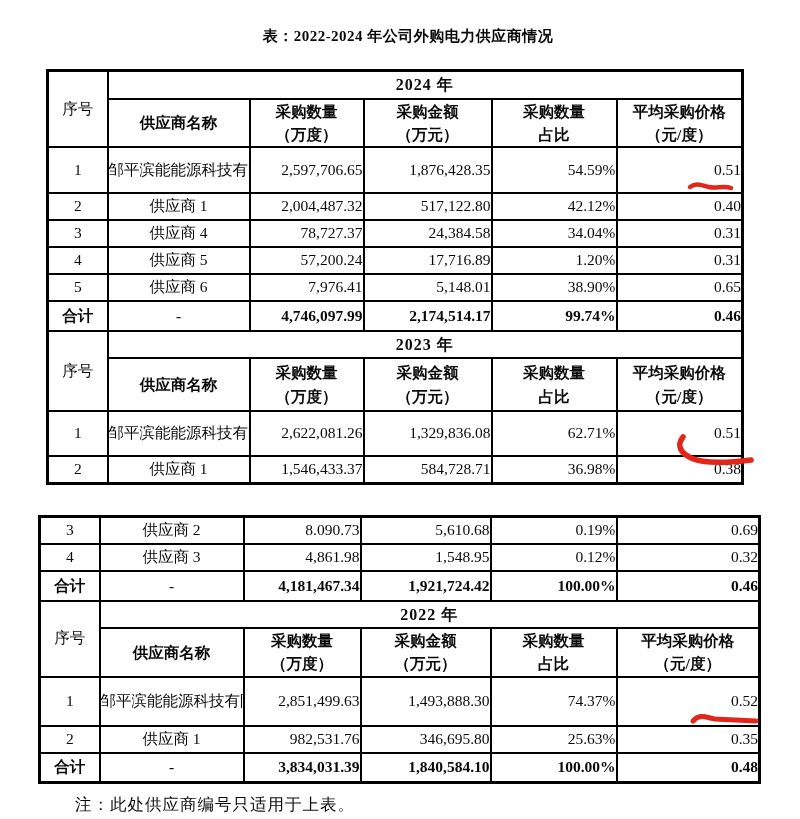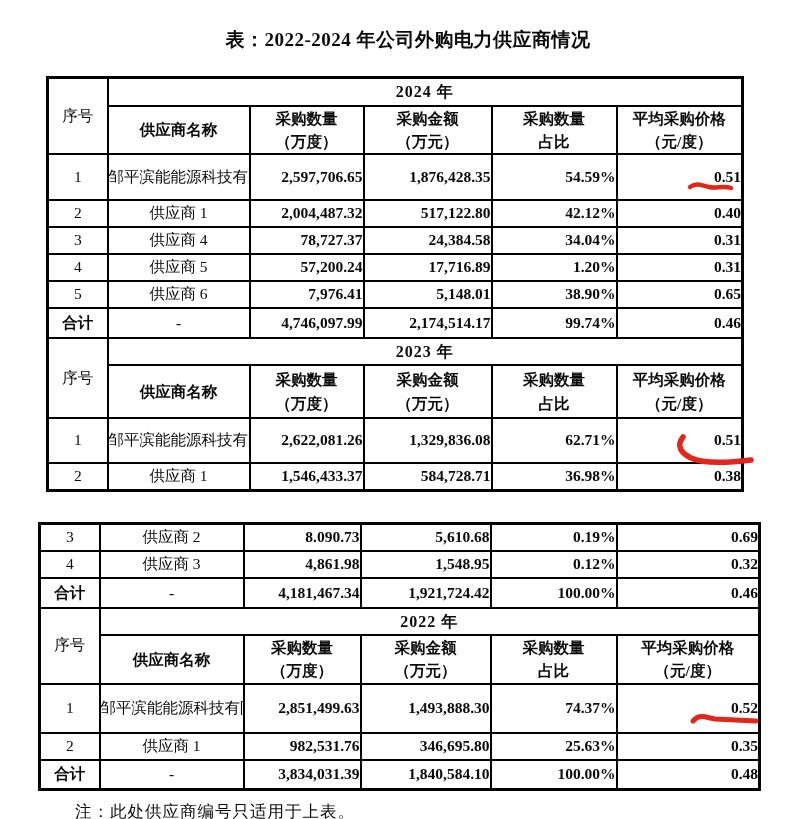--- a/index.html
+++ b/index.html
@@ -6,21 +6,21 @@
   .page{
     position:relative;
     width:800px;height:819px;
     background:#ffffff;
     overflow:hidden;
     font-family:"Liberation Serif","DejaVu Serif",serif;
     color:#0a0a0a;
   }
   .title{
     margin:27px 0 0 16px;
-    font-size:19px;
+    font-size:15px;
     font-weight:700;
     text-align:center;
     letter-spacing:0.5px;
   }
   table.grid{
     border-collapse:collapse;
     table-layout:fixed;
     border:3px solid #000;
   }
   table.grid td{
@@ -30,21 +30,21 @@
     line-height:1.35;
     vertical-align:middle;
     overflow:hidden;
     white-space:nowrap;
   }
   tr.yr td.year-cell{font-weight:700;text-align:center;font-size:16px;letter-spacing:1px;}
   td.seq-label{font-weight:400;text-align:center;}
   tr.hdr td{font-weight:700;text-align:center;line-height:1.5;}
   td.center{text-align:center;}
   td.name2{white-space:normal;line-height:21px;padding:0 4px;}
-  td.num{text-align:right;padding-right:9px;font-weight:bold;}
+  td.num{text-align:right;padding-right:9px;}
   td.share{padding-right:13px;border-radius:23px;}
   tr.total td{font-weight:700;}
   .footnote{
     margin:10px 0 0 75px;
     font-size:16.5px;
     letter-spacing:1px;
   }
   svg.marks{
     position:absolute;
     left:0;top:0;

